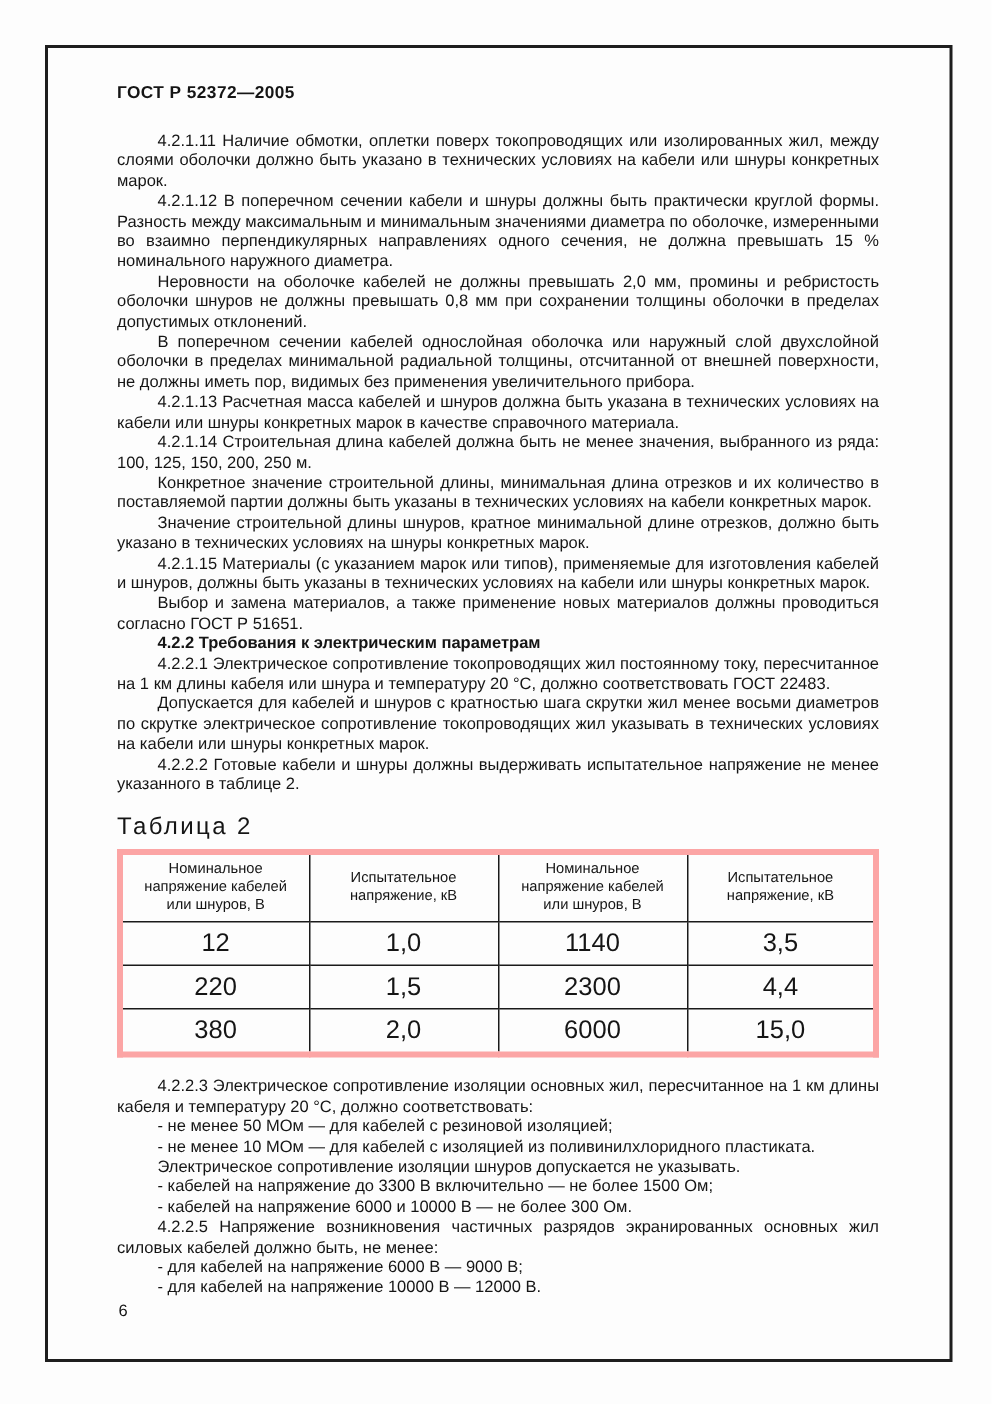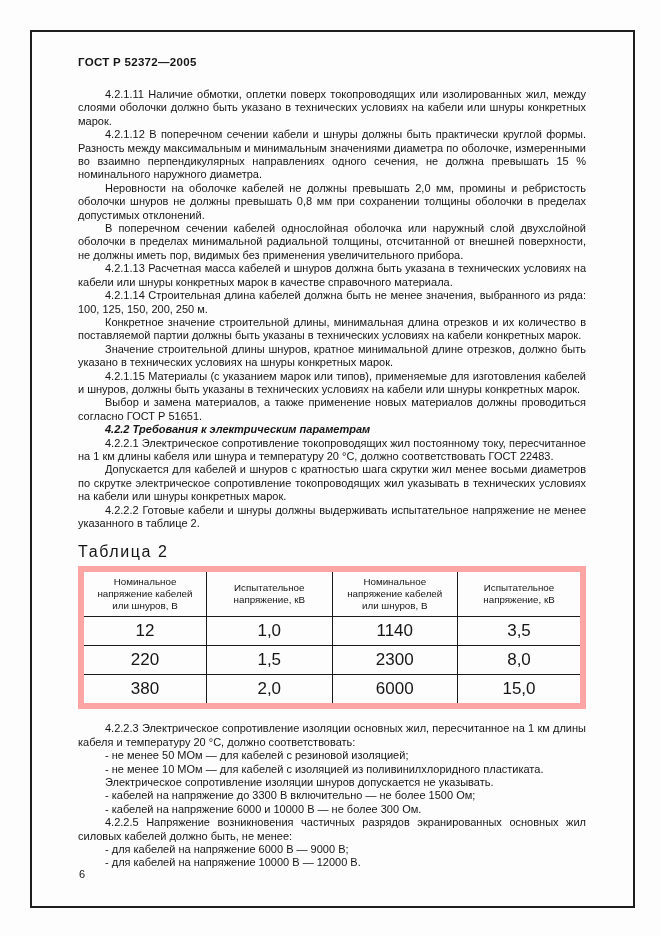--- a/index.html
+++ b/index.html
@@ -15,23 +15,23 @@
     width: 601px; height: 874px;
     border: 2px solid #1e1e1e;
   }
   .content { position: absolute; left: 78px; top: 56px; width: 508px; }
   .gost-header { font-size: 11.5px; font-weight: bold; letter-spacing: 0.3px; margin: 0 0 20px 0; }
   .para {
     font-size: 11px; line-height: 13.4px;
     text-align: justify; text-indent: 27px;
     margin: 0;
   }
-  .para.bold { font-weight: bold; font-style: italic; }
+  .para.bold { font-weight: bold; }
   .table-caption { font-size: 16px; letter-spacing: 1.6px; margin: 13px 0 5px 0; }
-  table.t2 { border-collapse: collapse; width: 100%; border: 6px solid #fca5a5; table-layout: fixed; }
+  table.t2 { border-collapse: collapse; width: 100%; border: 4px solid #fca5a5; table-layout: fixed; }
   table.t2 th {
     border: 1px solid #1a1a1a; font-weight: normal;
     font-size: 9.8px; line-height: 12px; padding: 4px 6px;
     text-align: center; vertical-align: middle;
   }
   table.t2 td {
     border: 1px solid #1a1a1a;
     font-size: 17px; padding: 4px 6px; text-align: center;
   }
   .after-block { margin-top: 13px; }
@@ -76,21 +76,21 @@
         <tr>
           <td>12</td>
           <td>1,0</td>
           <td>1140</td>
           <td>3,5</td>
         </tr>
         <tr>
           <td>220</td>
           <td>1,5</td>
           <td>2300</td>
-          <td>8,0</td>
+          <td>4,4</td>
         </tr>
         <tr>
           <td>380</td>
           <td>2,0</td>
           <td>6000</td>
           <td>15,0</td>
         </tr>
       </tbody>
     </table>
 

